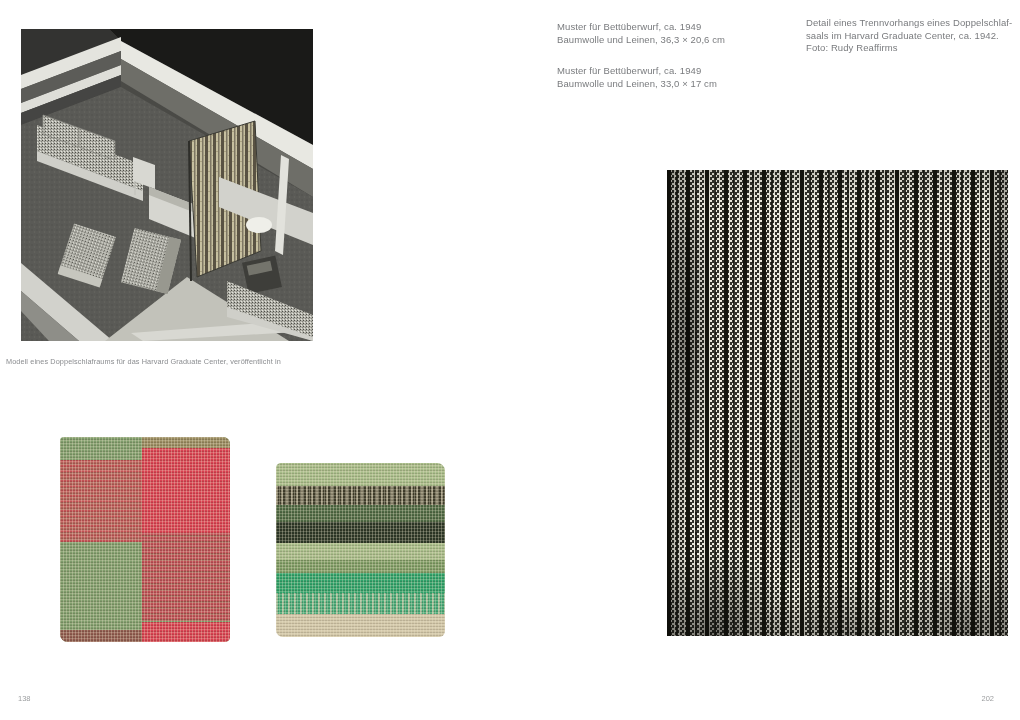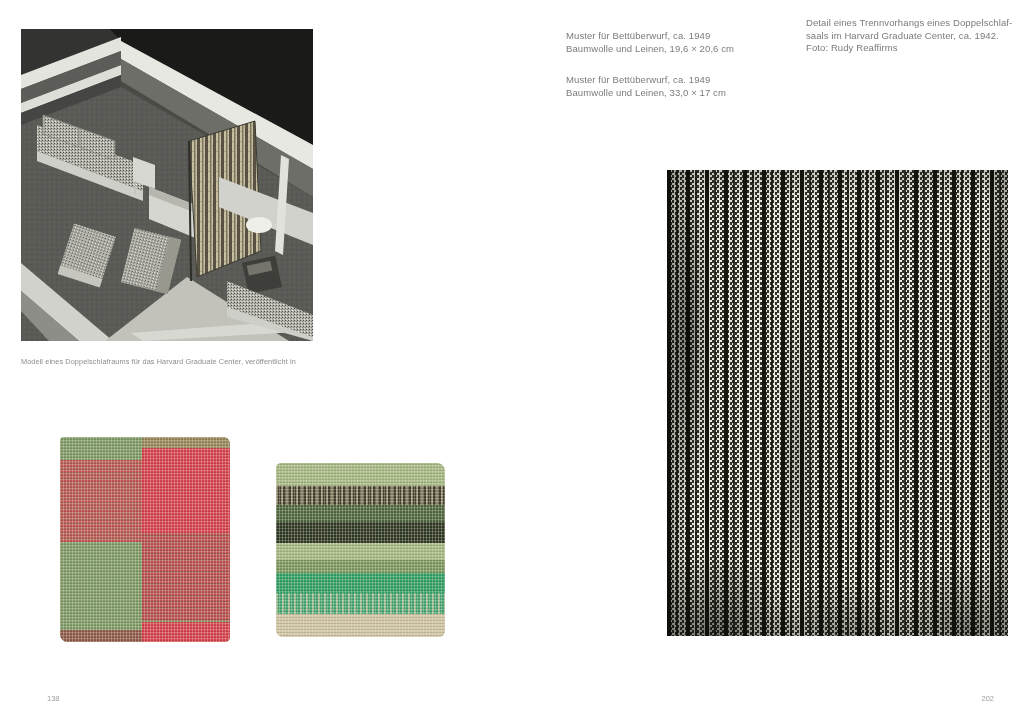--- a/index.html
+++ b/index.html
@@ -9,21 +9,21 @@
     font-family:"Liberation Sans","DejaVu Sans",sans-serif;
   }
   .abs{position:absolute;}
 
   
   .caption{
     font-size:9.5px;line-height:12.5px;
     color:var(--caption-text,#797b7e);
     letter-spacing:.1px;
   }
-  .caption p{margin:13px;}
+  .caption p{margin:4px;}
   .caption p + p{margin-top:19px;}
   .caption-small{
     font-size:7.3px;line-height:11px;
     color:var(--caption-small-text,#8b8d90);
     letter-spacing:.1px;
   }
   .pagenum{
     font-size:7.5px;color:var(--pagenum-text,#9b9d9f);
   }
   .ital{font-style:italic;}
@@ -92,22 +92,22 @@
       linear-gradient(90deg, rgba(0,0,0,.30), rgba(0,0,0,0) 7%, rgba(0,0,0,0) 93%, rgba(0,0,0,.28)),
       linear-gradient(180deg, rgba(0,0,0,.16), rgba(0,0,0,0) 7%),
       repeating-linear-gradient(90deg, var(--curtain-dark,#16160f) 0 4px, rgba(0,0,0,0) 4px 9px, rgba(22,22,15,.85) 9px 11px, rgba(0,0,0,0) 11px 19px),
       repeating-conic-gradient(var(--curtain-light,#eceade) 0% 25%, #31312a 25% 50%);
     background-size:auto,auto,auto,auto,auto,auto,auto,auto,auto,5px 5px;
   }
 
   
   .cap-col{left:553px;top:17px;width:215px;}
   .cap-right{left:784px;top:17px;width:230px;margin-left:22px;}
-  .cap-model{left:21px;top:356px;width:330px;}
-  .pn-left{left:18px;top:694px;margin-left:29px;}
+  .cap-model{left:6px;top:356px;width:330px;}
+  .pn-left{left:18px;top:694px;}
   .pn-right{right:26px;top:694px;}
 </style>
 </head>
 <body>
 
 <div class="abs model-photo" role="img" aria-label="bw-photo-model-of-double-bedroom-harvard-graduate-center">
   <svg width="292" height="312" viewBox="0 0 292 312">
     <defs>
       <pattern id="speckle" width="3" height="3" patternUnits="userSpaceOnUse">
         <rect width="3" height="3" fill="#b2b2aa"></rect>
@@ -186,21 +186,21 @@
   </svg>
 </div>
 
 <div class="abs caption-small cap-model">
   <div>Modell eines Doppelschlafraums für das Harvard Graduate Center, veröffentlicht in</div>
 </div>
 
 <div class="abs caption cap-col">
   <p>
     <span>Muster für Bettüberwurf, ca. 1949</span><br>
-    <span>Baumwolle und Leinen, 19,6 × 20,6 cm</span>
+    <span>Baumwolle und Leinen, 36,3 × 20,6 cm</span>
   </p>
   <p>
     <span>Muster für Bettüberwurf, ca. 1949</span><br>
     <span>Baumwolle und Leinen, 33,0 × 17 cm</span>
   </p>
 </div>
 
 <div class="abs caption cap-right">
   <div>Detail eines Trennvorhangs eines Doppelschlaf-</div>
   <div>saals im Harvard Graduate Center, ca. 1942.</div>

